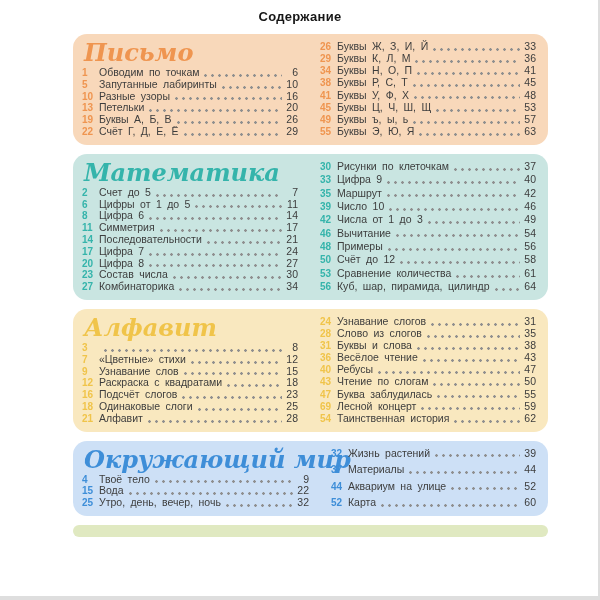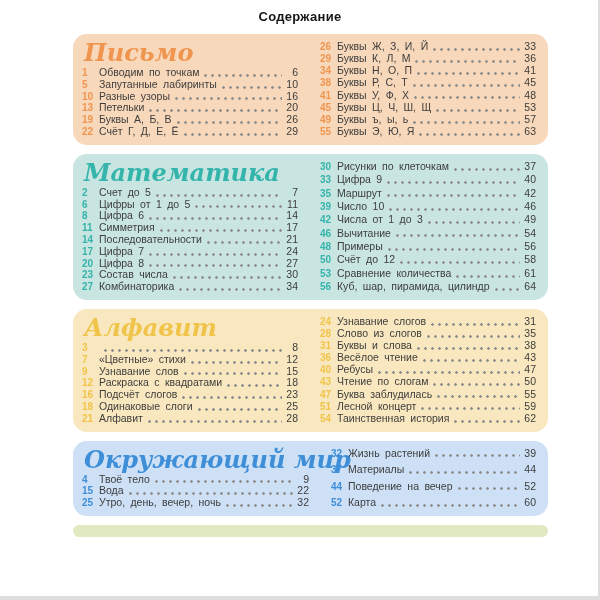--- a/index.html
+++ b/index.html
@@ -403,21 +403,21 @@
           <span class="dots"></span>
           <span class="pg">50</span>
         </div>
         <div class="row">
           <span class="num">47</span>
           <span class="label">Буква заблудилась</span>
           <span class="dots"></span>
           <span class="pg">55</span>
         </div>
         <div class="row">
-          <span class="num">51</span>
+          <span class="num">69</span>
           <span class="label">Лесной концерт</span>
           <span class="dots"></span>
           <span class="pg">59</span>
         </div>
         <div class="row">
           <span class="num">54</span>
           <span class="label">Таинственная история</span>
           <span class="dots"></span>
           <span class="pg">62</span>
         </div>
@@ -456,21 +456,21 @@
           <span class="pg">39</span>
         </div>
         <div class="row">
           <span class="num">37</span>
           <span class="label">Материалы</span>
           <span class="dots"></span>
           <span class="pg">44</span>
         </div>
         <div class="row">
           <span class="num">44</span>
-          <span class="label">Поведение на вечер</span>
+          <span class="label">Аквариум на улице</span>
           <span class="dots"></span>
           <span class="pg">52</span>
         </div>
         <div class="row">
           <span class="num">52</span>
           <span class="label">Карта</span>
           <span class="dots"></span>
           <span class="pg">60</span>
         </div>
       </div>

